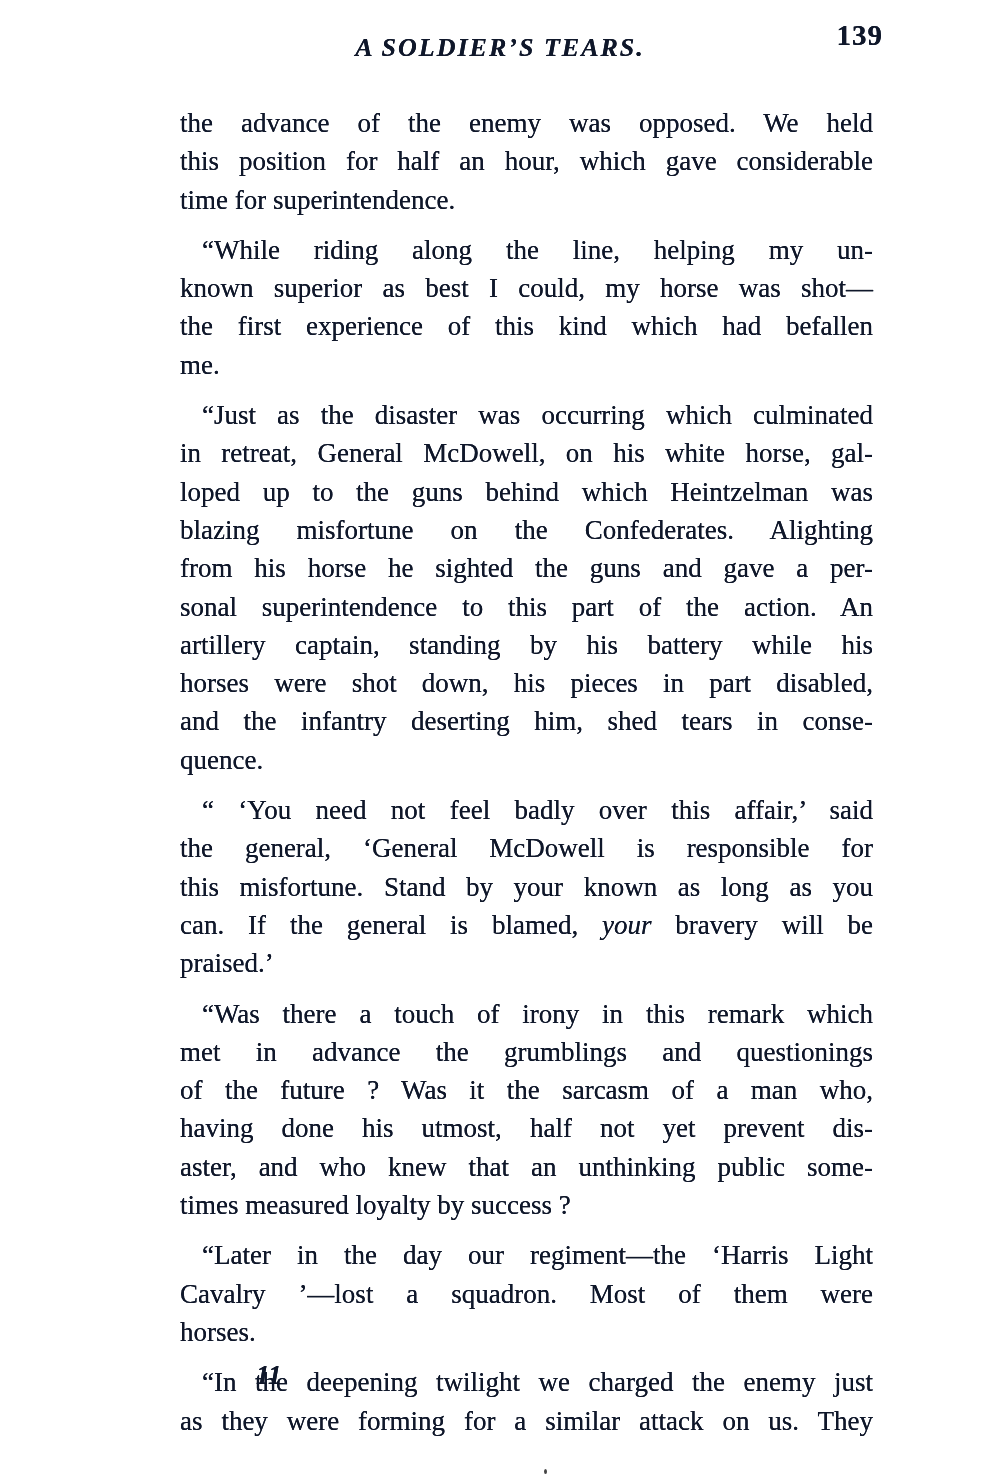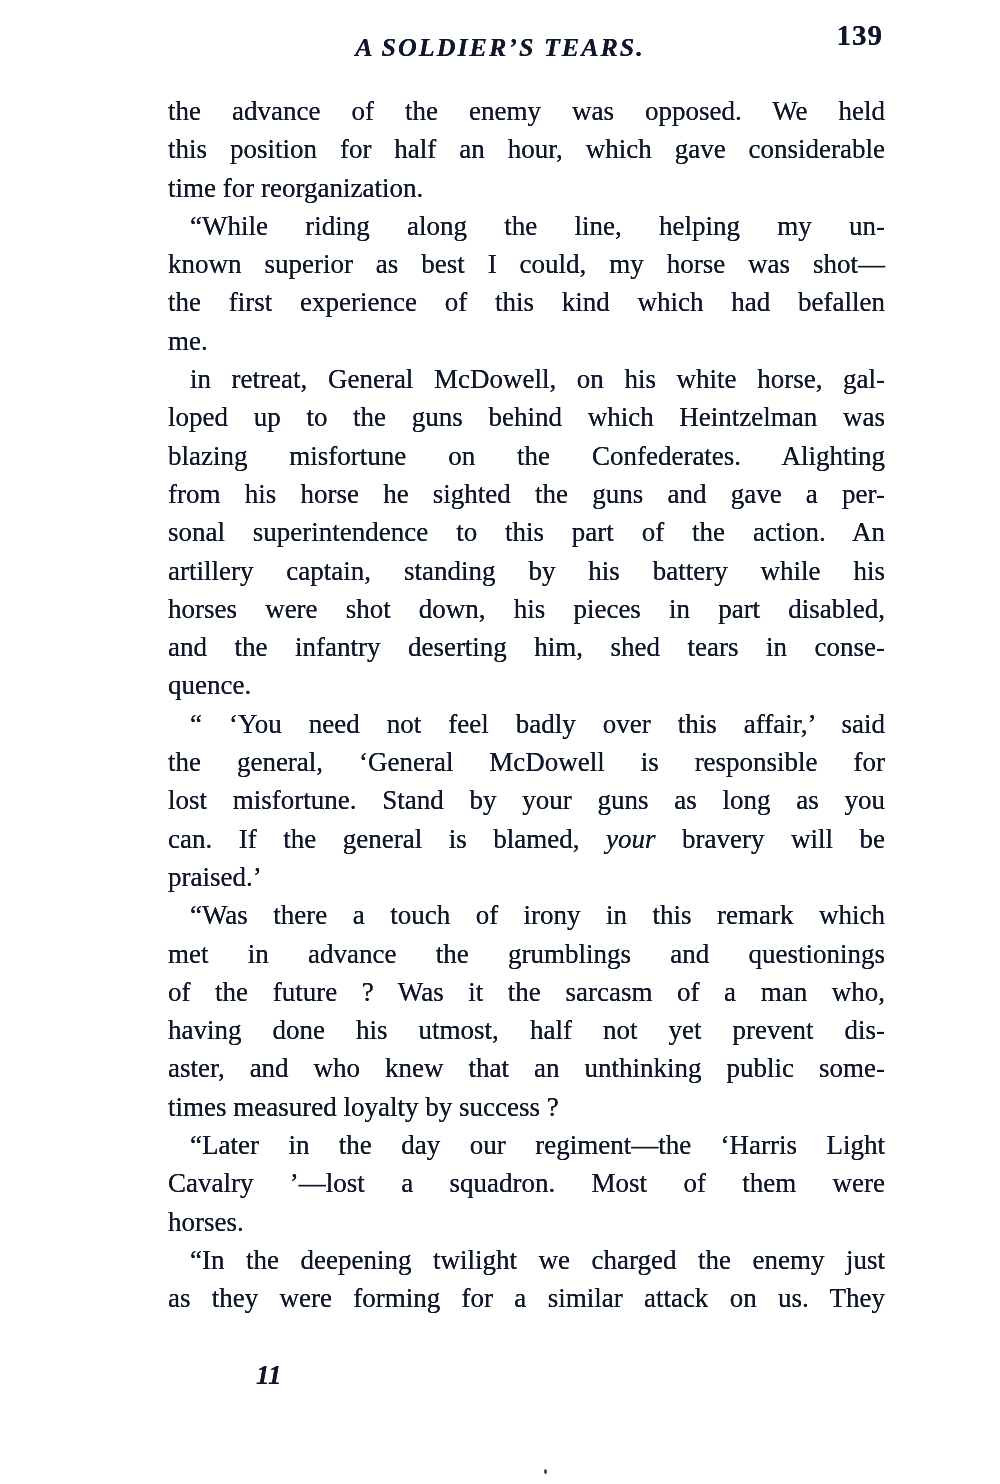--- a/index.html
+++ b/index.html
@@ -38,21 +38,21 @@
     letter-spacing: 1px;
   }
   .text-block {
     position: absolute;
     top: 92px;
     left: 168px;
     width: 717px;
     font-size: 27px;
     line-height: 38.3px;
   }
-  .para { margin: 0; }
+  .para { margin: 12px; }
   .line {
     text-align: justify;
     text-align-last: justify;
   }
   .line.final {
     text-align-last: left;
   }
   .para.indent .line:first-child {
     text-indent: 22px;
   }
@@ -80,43 +80,44 @@
 <body>
 
 <div class="page">
   <div class="head-title">A SOLDIER’S TEARS.</div>
   <div class="page-number">139</div>
 
   <div class="text-block">
       <div class="para">
         <div class="line">the advance of the enemy was opposed.  We held</div>
         <div class="line">this position for half an hour, which gave considerable</div>
-        <div class="line final">time for reorganization.</div>
+        <div class="line final">time for superintendence.</div>
       </div>
       <div class="para indent">
         <div class="line">“While riding along the line, helping my un-</div>
         <div class="line">known superior as best I could, my horse was shot—</div>
         <div class="line">the first experience of this kind which had befallen</div>
         <div class="line final">me.</div>
       </div>
       <div class="para indent">
+        <div class="line">“Just as the disaster was occurring which culminated</div>
         <div class="line">in retreat, General McDowell, on his white horse, gal-</div>
         <div class="line">loped up to the guns behind which Heintzelman was</div>
         <div class="line">blazing misfortune on the Confederates.  Alighting</div>
         <div class="line">from his horse he sighted the guns and gave a per-</div>
         <div class="line">sonal superintendence to this part of the action.  An</div>
         <div class="line">artillery captain, standing by his battery while his</div>
         <div class="line">horses were shot down, his pieces in part disabled,</div>
         <div class="line">and the infantry deserting him, shed tears in conse-</div>
         <div class="line final">quence.</div>
       </div>
       <div class="para indent">
         <div class="line">“ ‘You need not feel badly over this affair,’ said</div>
         <div class="line">the general, ‘General McDowell is responsible for</div>
-        <div class="line">lost misfortune.  Stand by your guns as long as you</div>
+        <div class="line">this misfortune.  Stand by your known as long as you</div>
         <div class="line">can.  If the general is blamed, <em>your</em> bravery will be</div>
         <div class="line final">praised.’</div>
       </div>
       <div class="para indent">
         <div class="line">“Was there a touch of irony in this remark which</div>
         <div class="line">met in advance the grumblings and questionings</div>
         <div class="line">of the future ?  Was it the sarcasm of a man who,</div>
         <div class="line">having done his utmost, half not yet prevent dis-</div>
         <div class="line">aster, and who knew that an unthinking public some-</div>
         <div class="line final">times measured loyalty by success ?</div>

